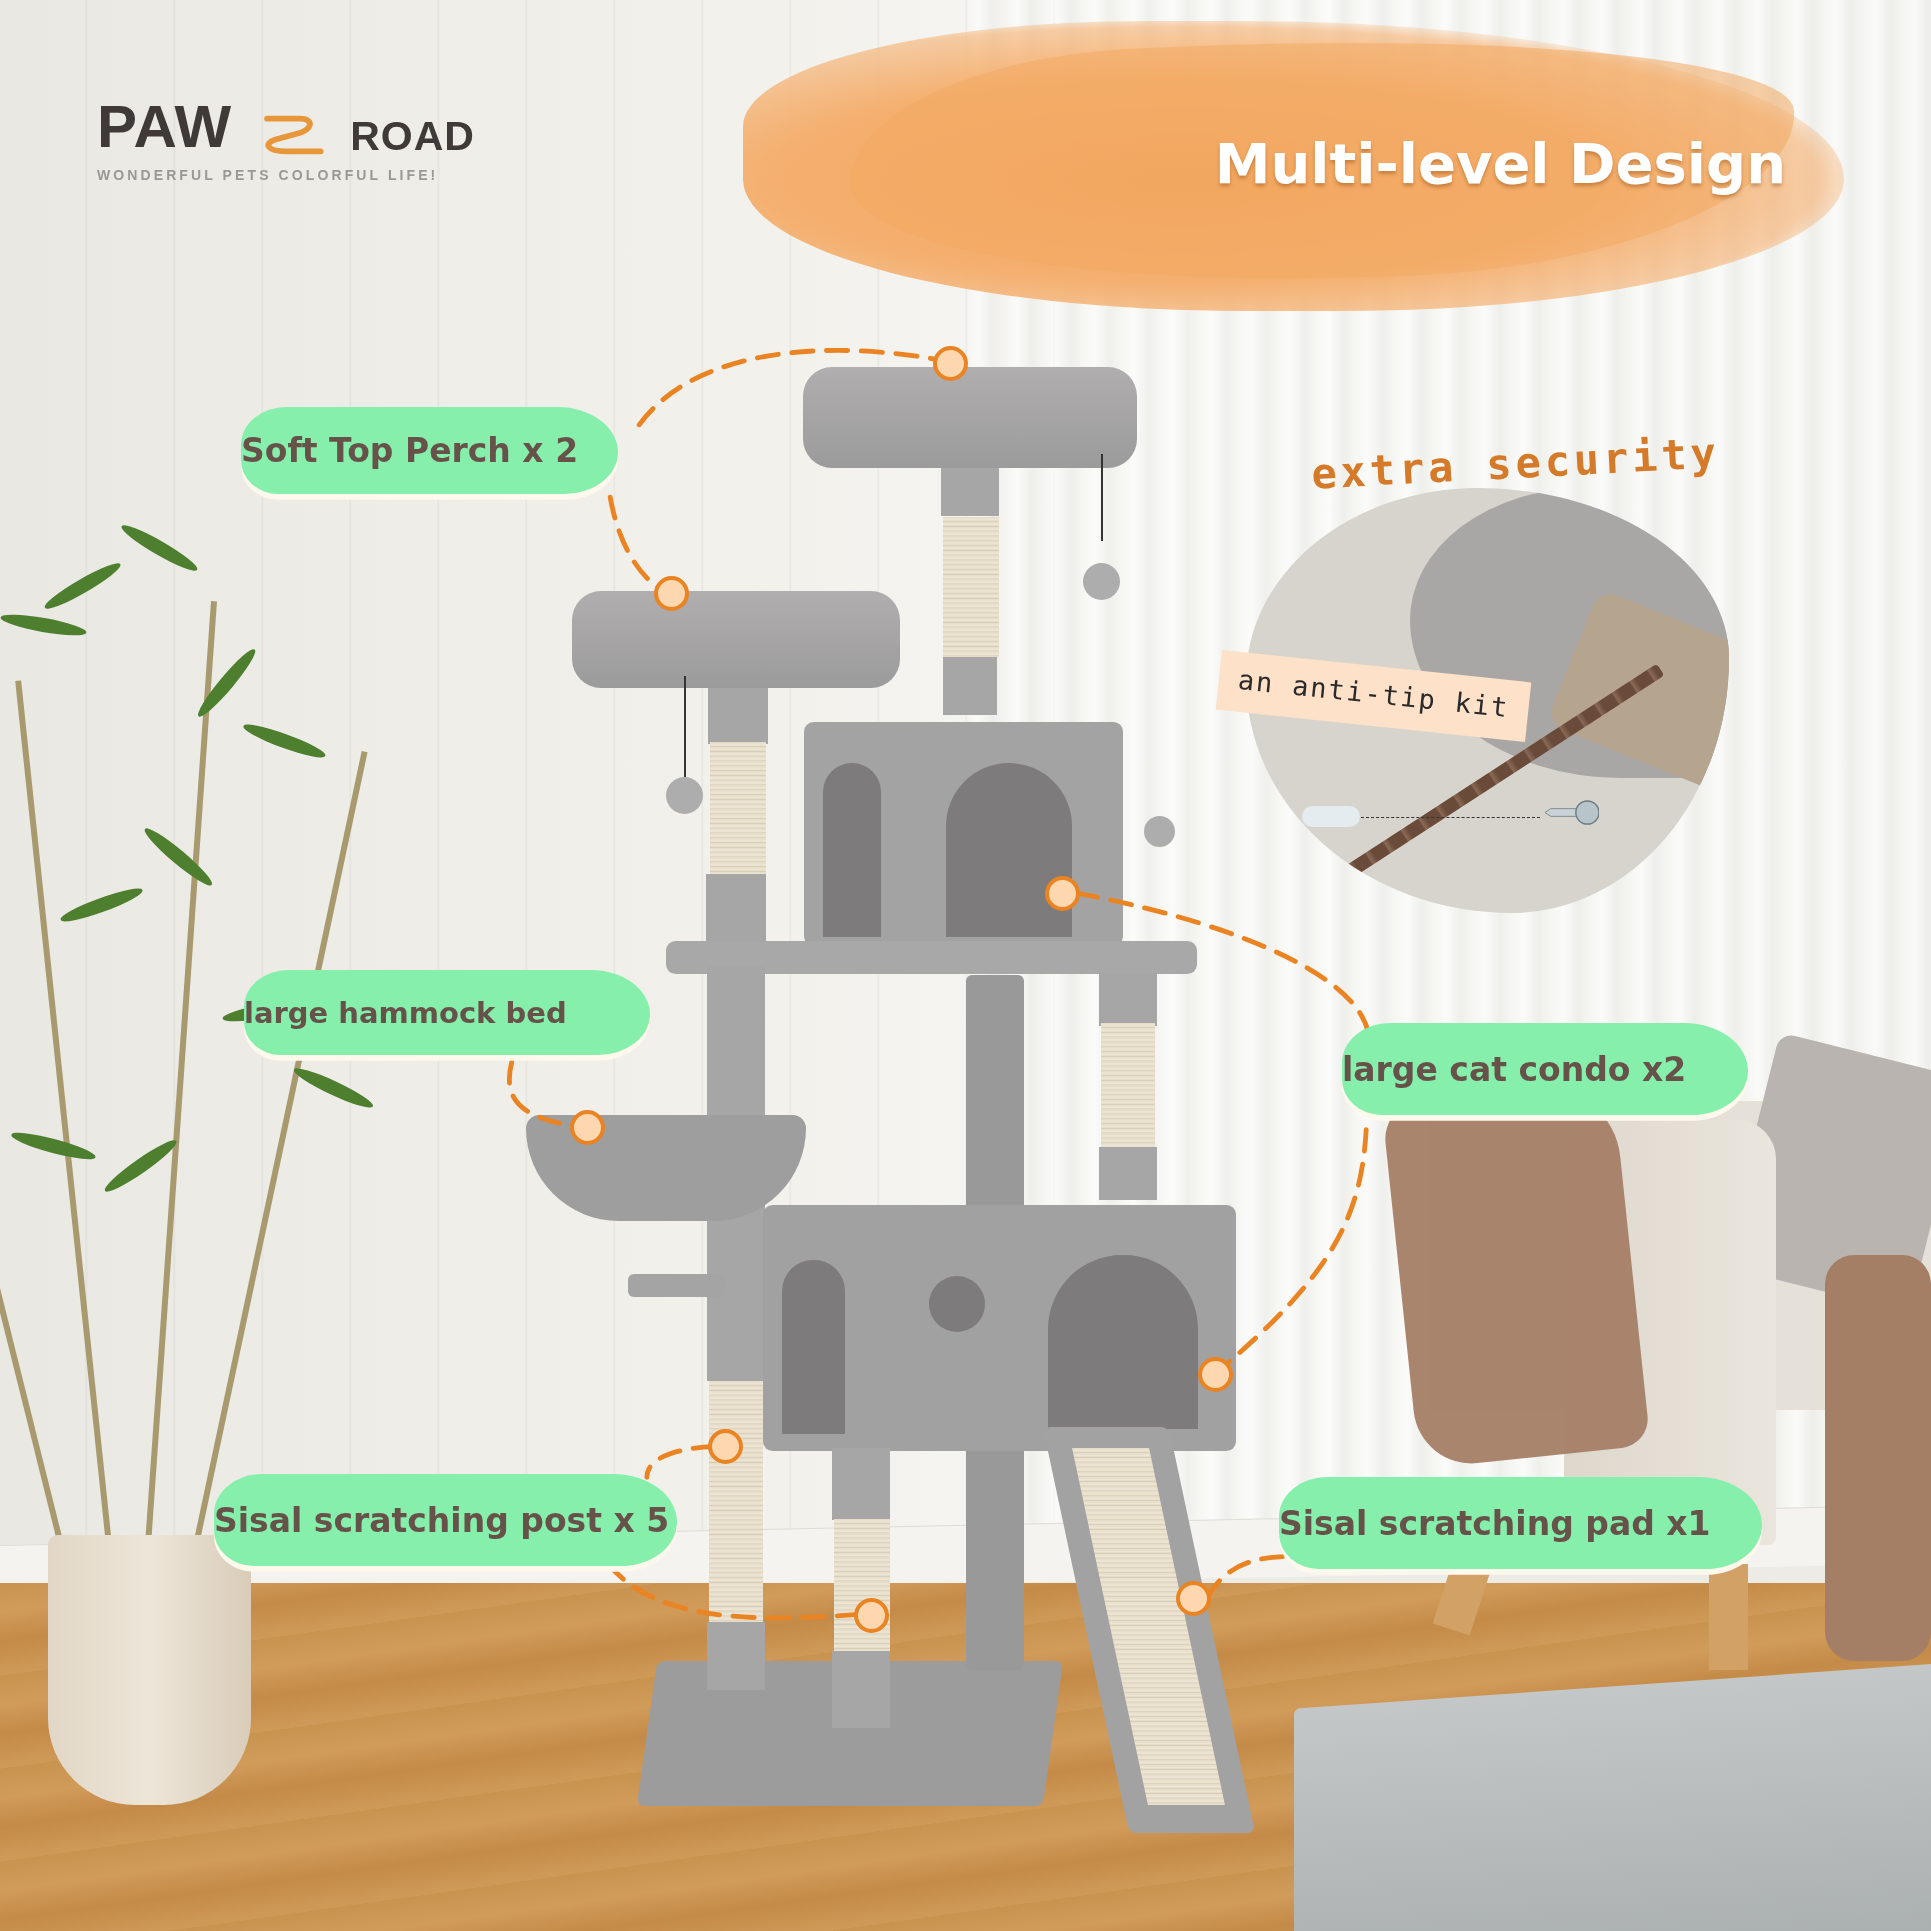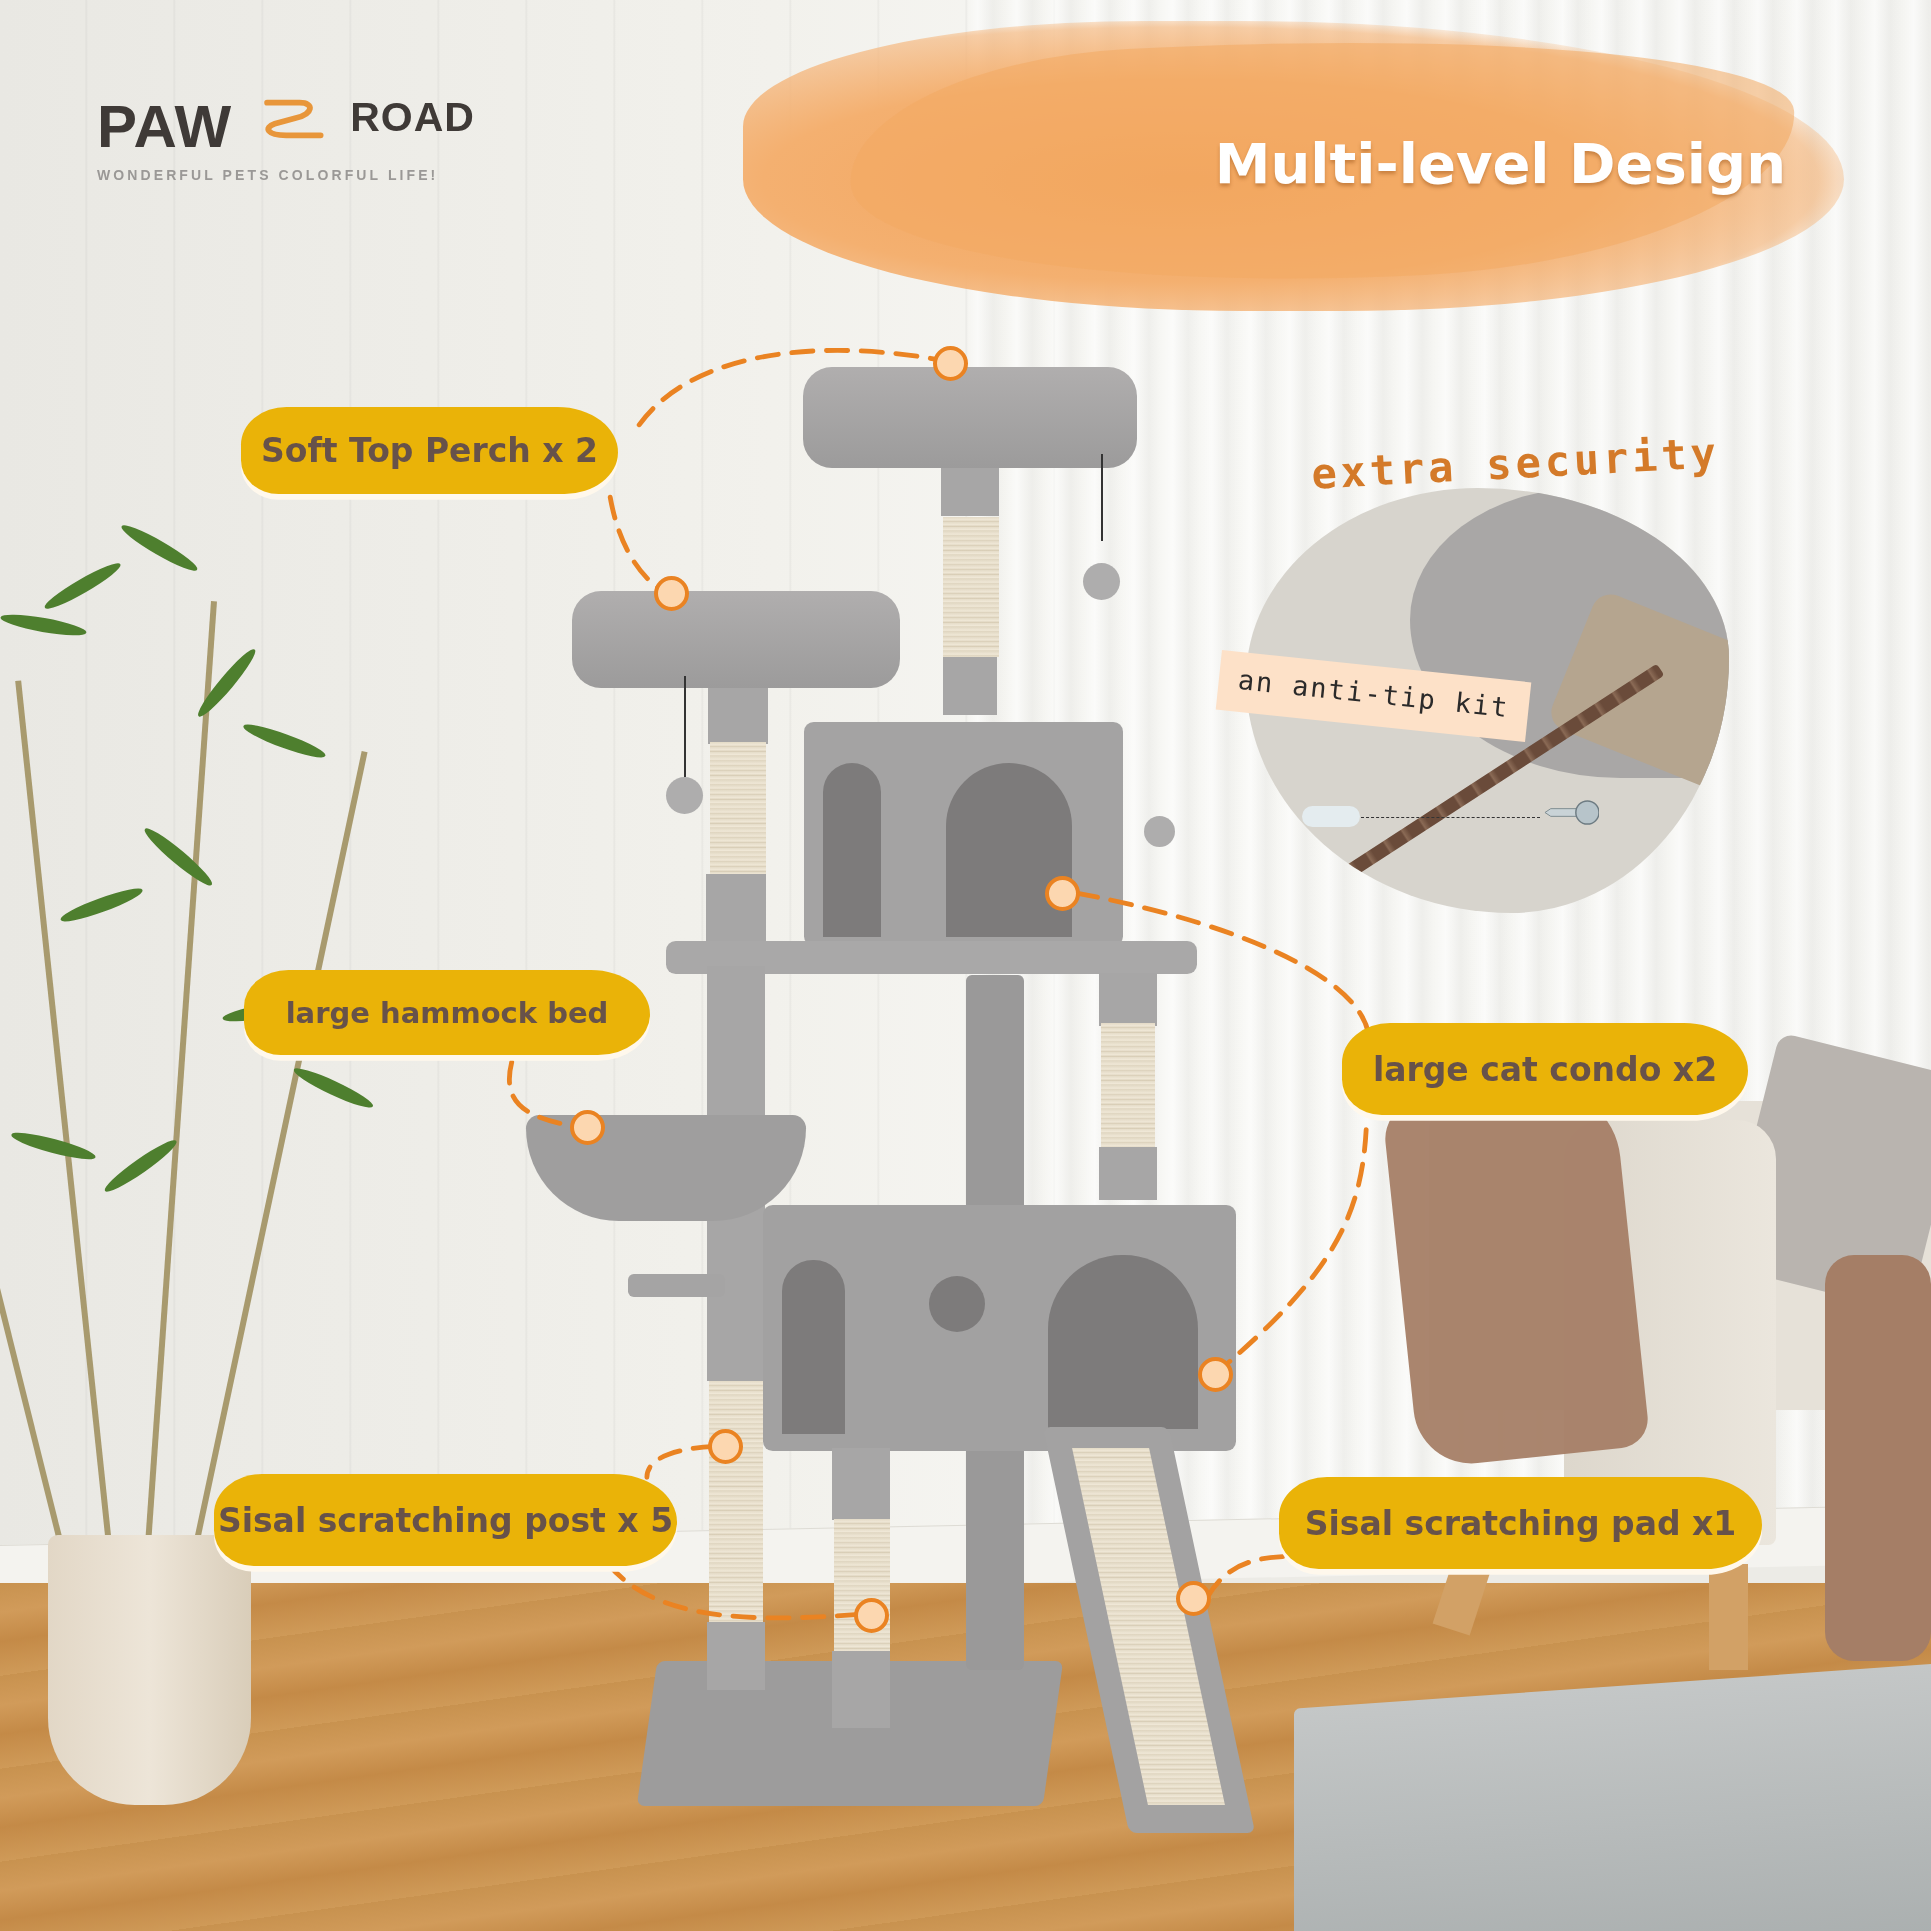--- a/index.html
+++ b/index.html
@@ -32,35 +32,35 @@
   
   .ct { position:absolute; background:#a7a6a6; }
   .sisal { position:absolute; background:repeating-linear-gradient(180deg,#e3dac6 0px,#efe7d6 2.9px,#d8cdb6 4.8px); }
   .perch { position:absolute; background:linear-gradient(180deg,#b0aeae,#9c9b9b); border-radius:29px; }
   .hole { position:absolute; background:#7d7b7b; }
   .ball { position:absolute; width:37px; height:37px; border-radius:50%; background:#aeadad; }
   .string { position:absolute; width:1.9px; background:#333; }
 
   
   .logo { position:absolute; left:97px; top:97px; }
-  .logo-main { font-family:"Liberation Sans", sans-serif; font-weight:700; font-size:60px; color:#3f3a37; letter-spacing:1px; line-height:1; display:flex; align-items:flex-start; gap:25px; }
+  .logo-main { font-family:"Liberation Sans", sans-serif; font-weight:700; font-size:60px; color:#3f3a37; letter-spacing:1px; line-height:1; display:flex; align-items:flex-end; gap:25px; }
   .logo-road { font-size:41px; }
   .logo-swoosh { width:68px; height:44px; position:relative; }
   .logo-tag { font-family:"Liberation Sans", sans-serif; font-weight:700; font-size:14px; letter-spacing:3.1px; color:#9a9896; margin-top:9.7px; }
 
   
   .brush { position:absolute; left:743px; top:21px; width:1101px; height:290px;
     background: radial-gradient(ellipse at 40% 55%, #f2a45d 0%, #f4b070 45%, rgba(245,180,120,0.65) 68%, rgba(245,190,140,0) 75%); border-radius: 40% 60% 50% 50%; }
   .brush2 { position:absolute; left:850px; top:39px; width:946px; height:241px; background:rgba(243,170,98,0.55); border-radius:30% 70% 40% 60% / 50% 40% 60% 50%; transform:rotate(-3deg); }
   .headline { position:absolute; right:145px; top:130px; text-align:right; color:#fff; font-family:"DejaVu Sans", sans-serif; font-weight:bold; text-shadow:0 2.9px 3.9px rgba(150,80,20,0.45); }
   .headline .l1 { font-size:56px; line-height:68px; }
   .headline .l2 { font-size:56px; line-height:68px; }
 
   
-  .callout { position:absolute; background:#eab308; color:#67524a; font-family:"DejaVu Sans", sans-serif; font-weight:bold; display:flex; align-items:center; justify-content:center; border-radius:58px 77px 68px 48px / 48px 58px 53px 43px; box-shadow:0 5.8px 0 #fff8ec; white-space:nowrap; }
+  .callout { position:absolute; background:#86efac; color:#67524a; font-family:"DejaVu Sans", sans-serif; font-weight:bold; display:flex; align-items:center; justify-content:flex-start; border-radius:58px 77px 68px 48px / 48px 58px 53px 43px; box-shadow:0 5.8px 0 #fff8ec; white-space:nowrap; }
   .dot { position:absolute; width:27px; height:27px; border-radius:50%; background:#fcd7b0; border:4.8px solid #ea8322; }
 
   
   .sec-blob { position:absolute; left:1246px; top:488px; width:483px; height:425px; background:#d7d4cd; border-radius:48% 52% 45% 55% / 45% 40% 60% 55%; overflow:hidden; }
   .sec-fur { position:absolute; left:164px; top:0; width:386px; height:290px; background:#a9a7a6; border-radius:50% 40% 30% 60%; }
   .sec-board { position:absolute; left:319px; top:135px; width:212px; height:145px; background:#b5a58f; transform:rotate(22deg); border-radius:19.3px; }
   .sec-strap { position:absolute; left:58px; top:261px; width:425px; height:13.5px; background:repeating-linear-gradient(90deg,#6a4b3a 0px,#6a4b3a 13.5px,#8a6a55 15.4px,#6a4b3a 21px); transform:rotate(-33deg); transform-origin:left; top:406px; border-radius:3.9px; }
   .sec-title { position:absolute; left:1284px; top:439px; width:463px; text-align:center; color:#d47a29; font-family:"DejaVu Sans Mono", monospace; font-weight:bold; font-size:42px; letter-spacing:3.9px; transform:rotate(-3deg); }
   .sec-tag { position:absolute; left:1218px; top:666px; background:#fde1c8; color:#2b2a2a; font-family:"DejaVu Sans Mono", monospace; font-size:27px; padding:11.6px 19.3px 17.4px 19.3px; transform:rotate(6deg); letter-spacing:1.9px; }
   .anchor { position:absolute; left:1302px; top:806px; width:58px; height:21px; background:#e4ecef; border-radius:10.6px; }

